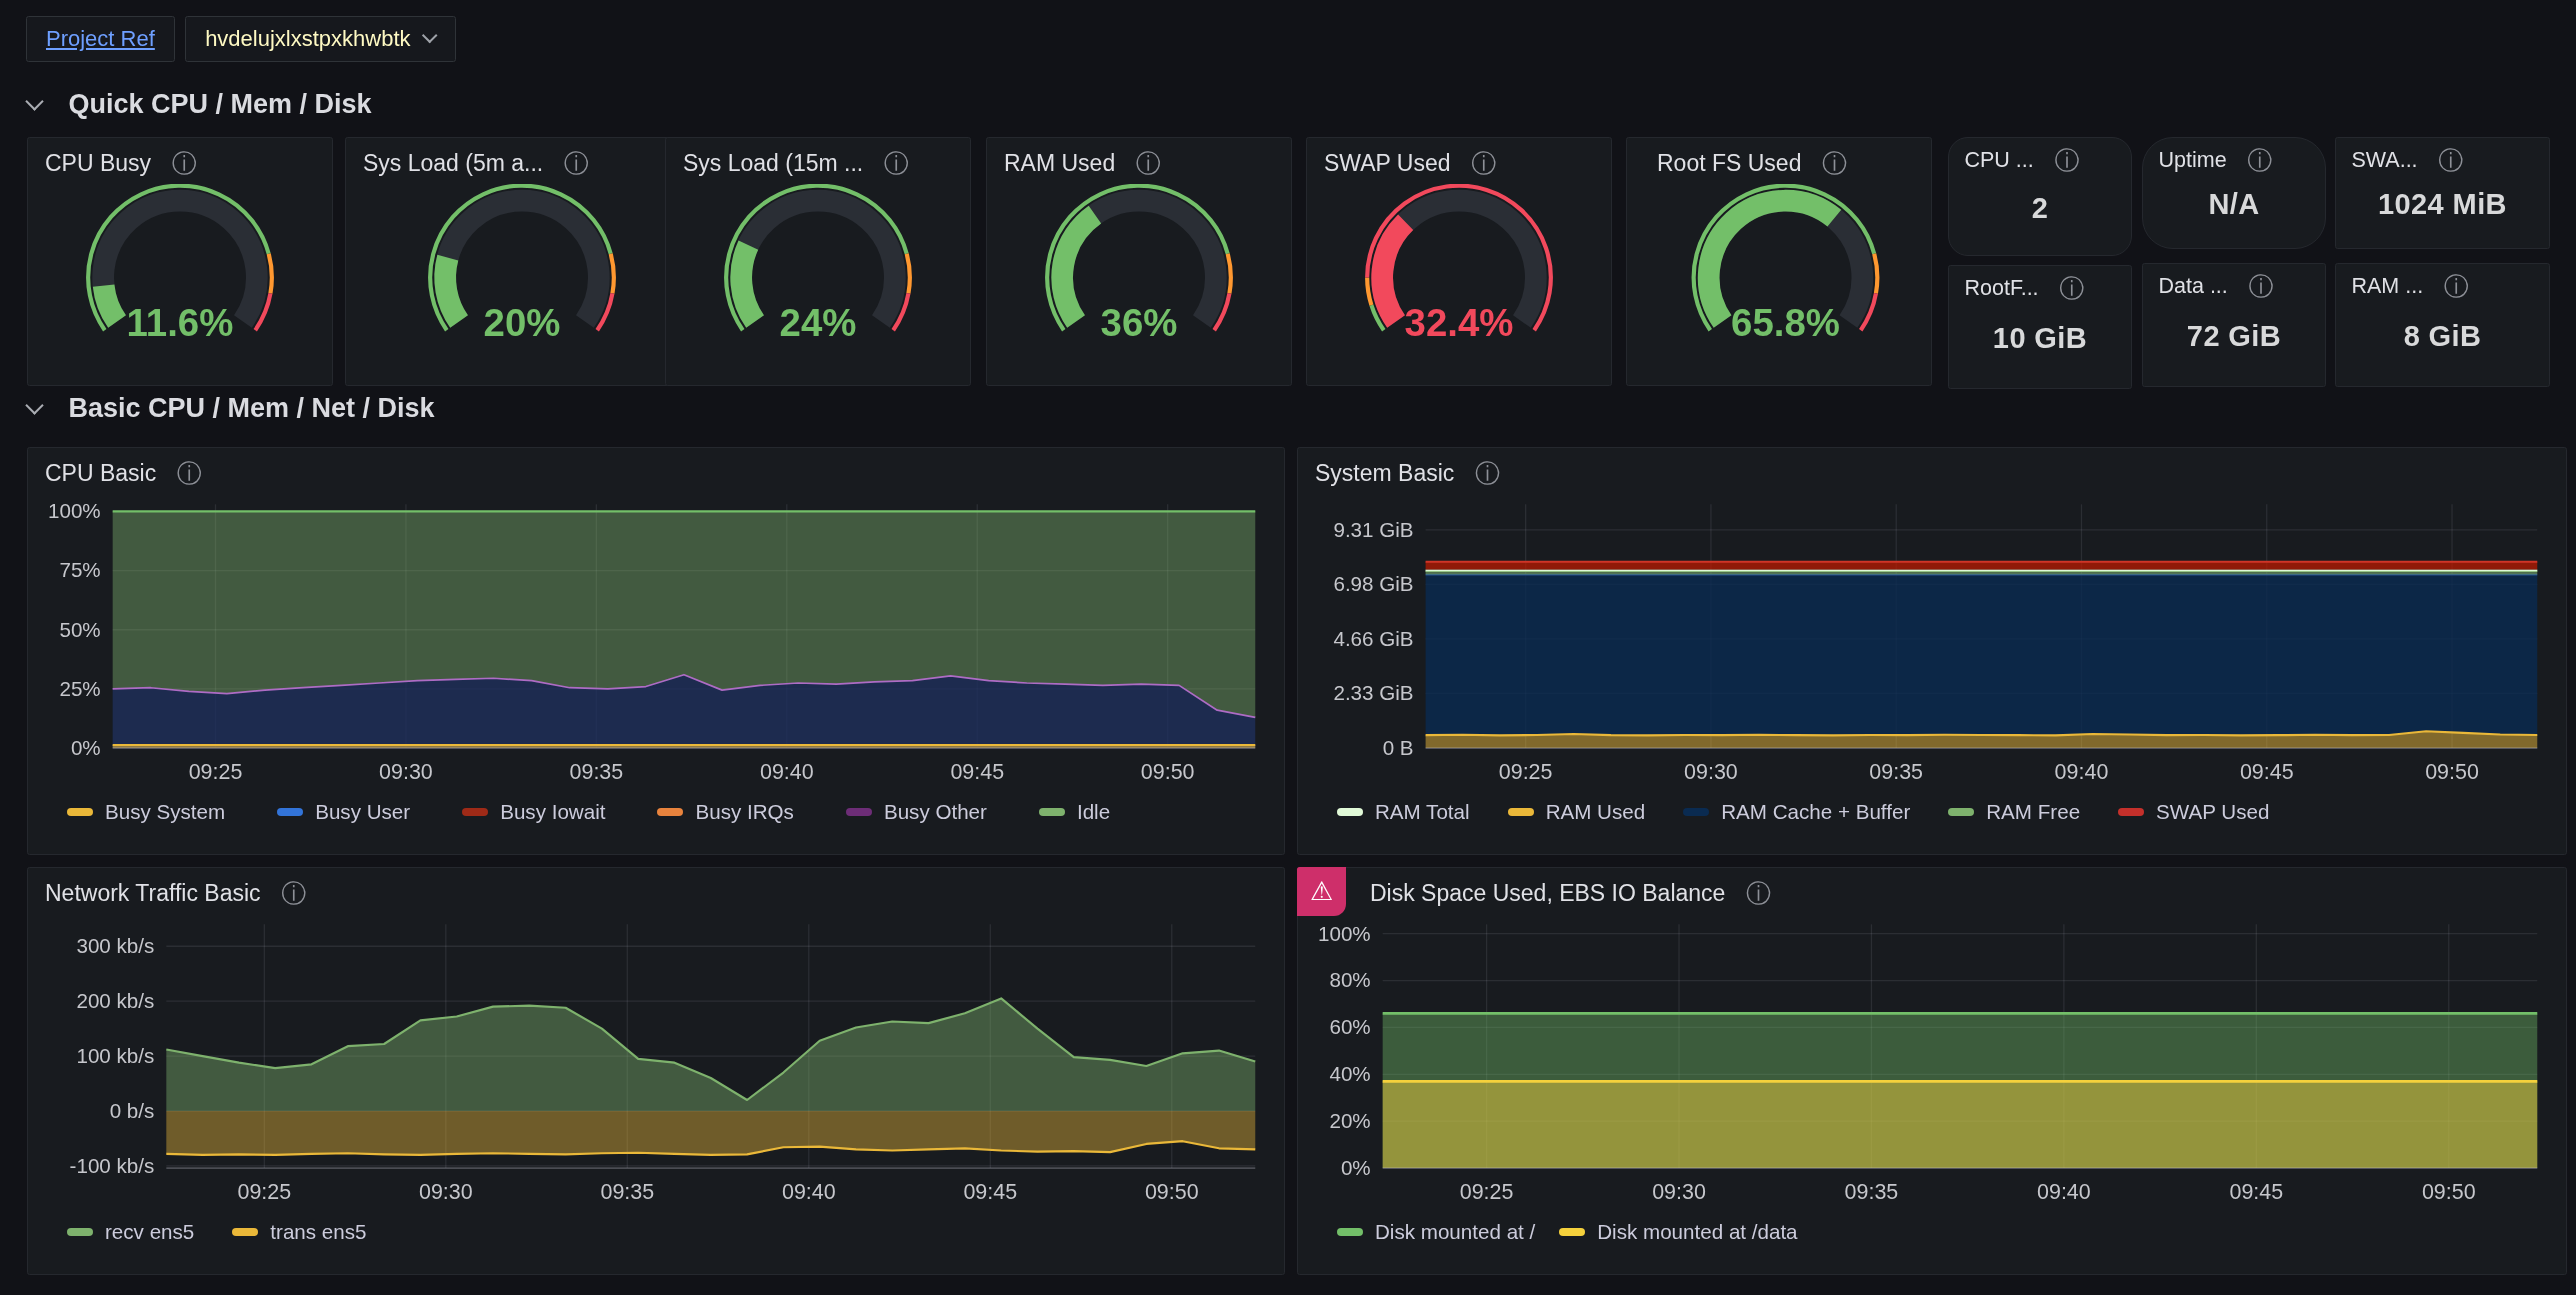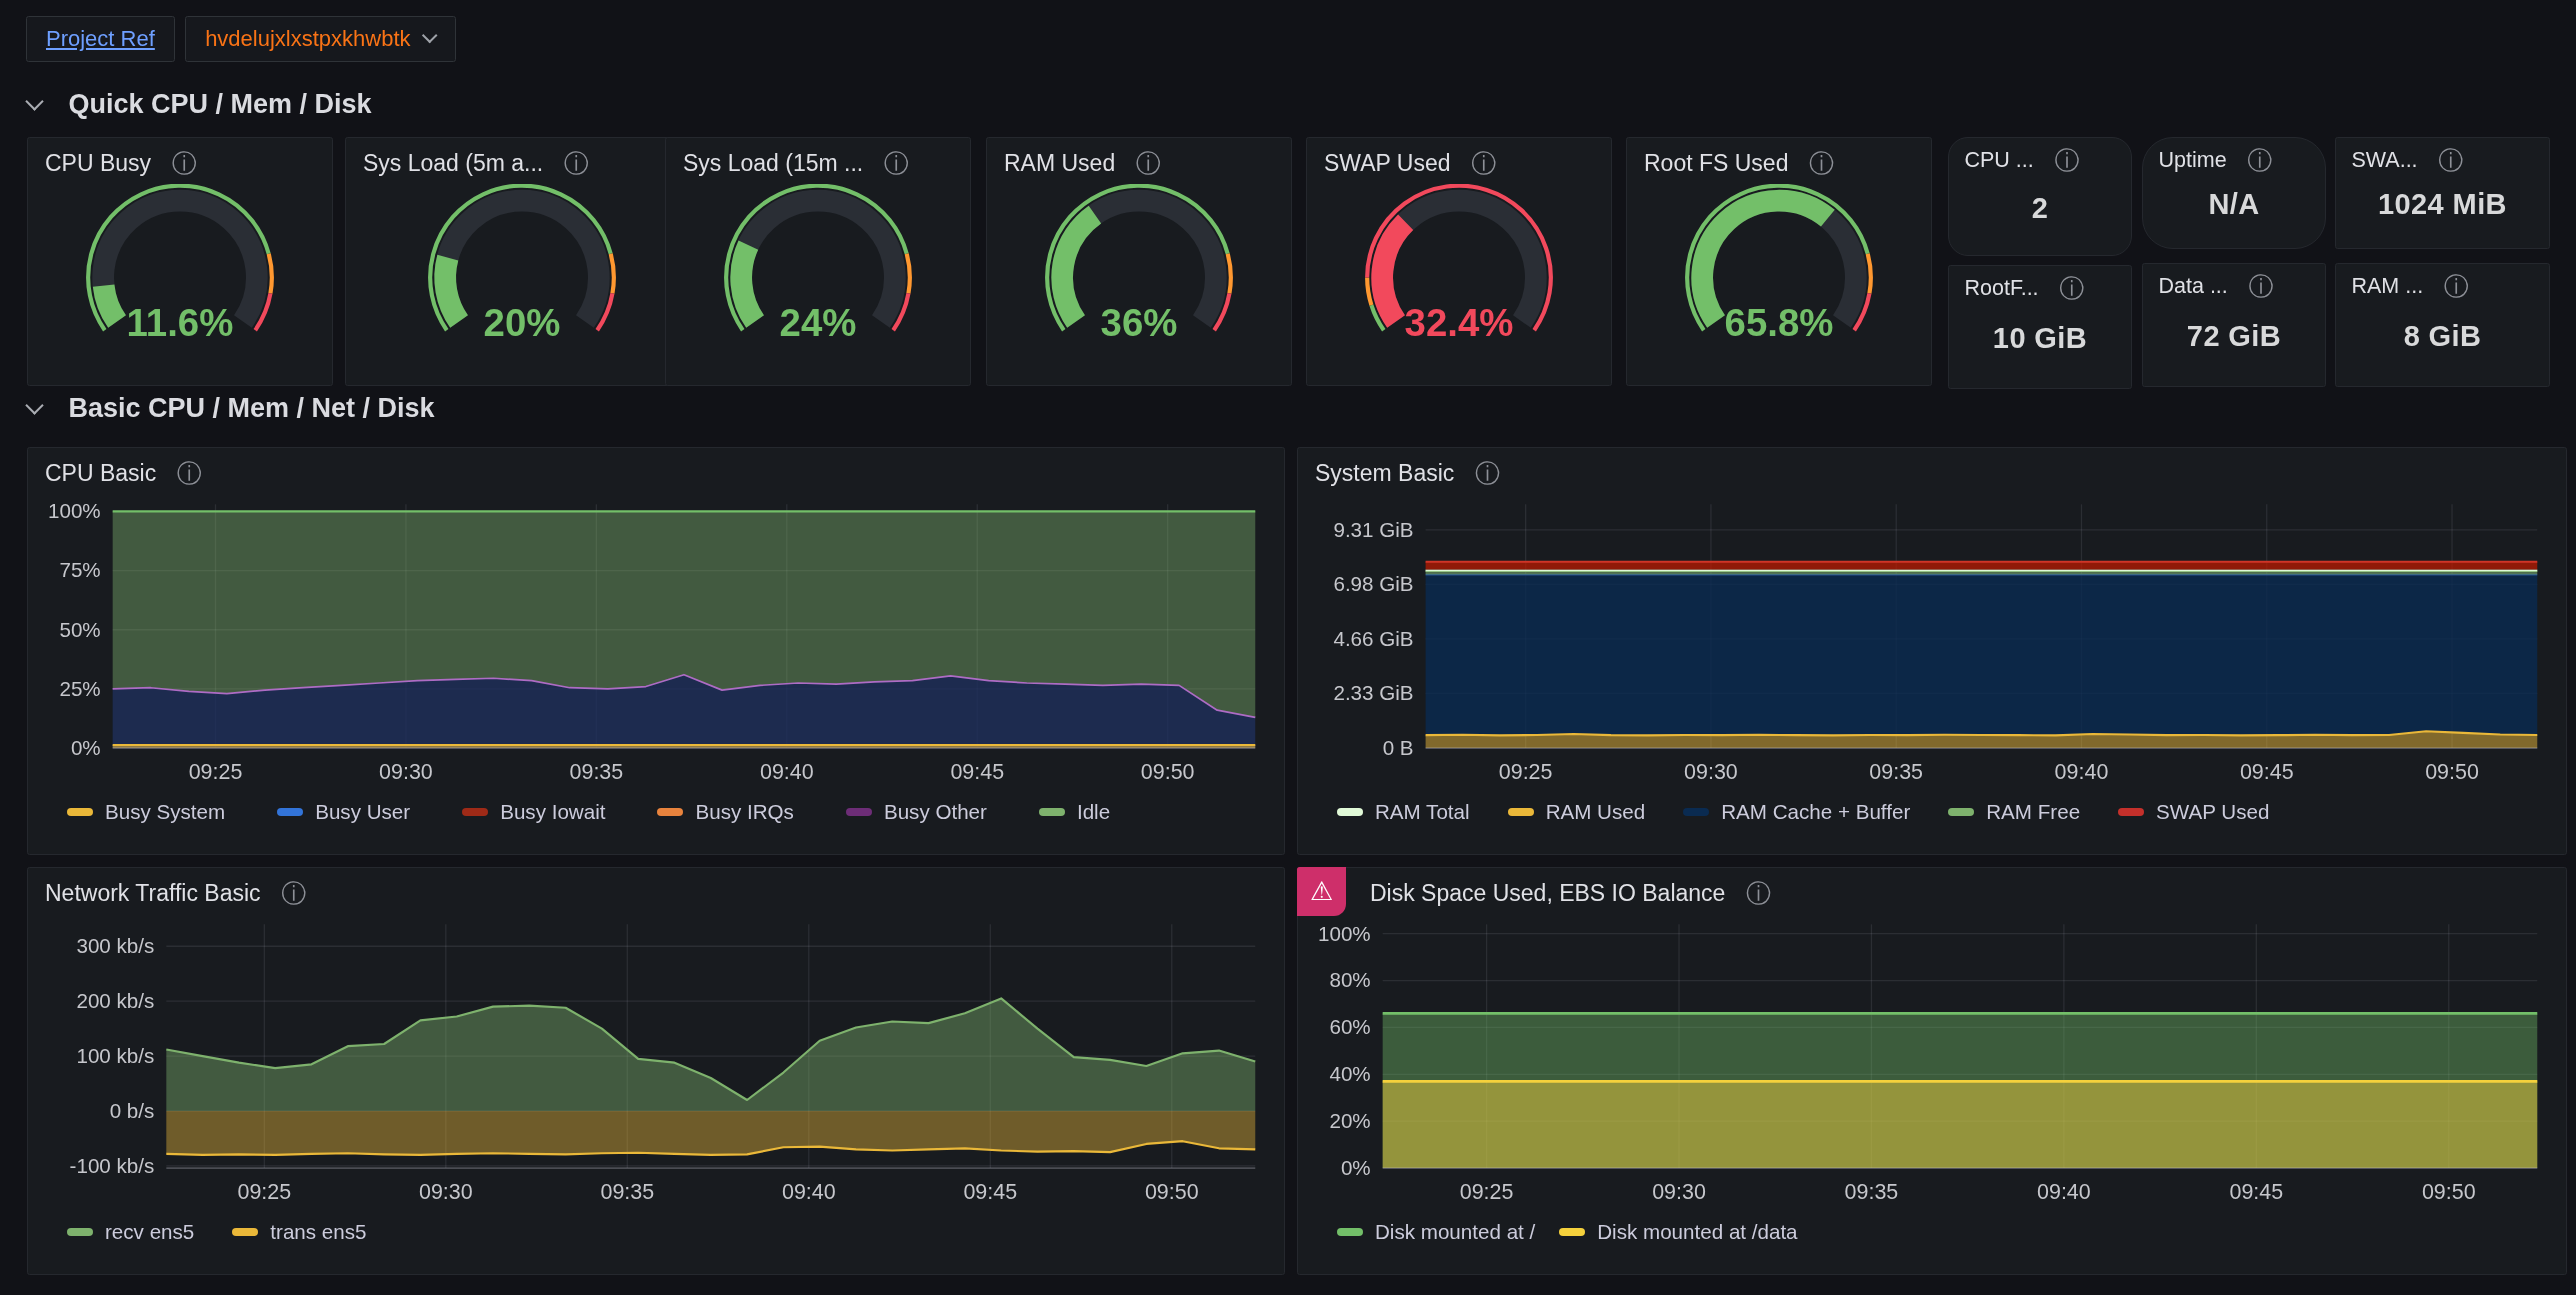--- a/index.html
+++ b/index.html
@@ -4,21 +4,21 @@
 <style>
   html,body{margin:0;padding:0;background:#111217;}
   body{width:2576px;height:1296px;font-family:"Liberation Sans",sans-serif;-webkit-font-smoothing:antialiased;}
   #root{position:relative;width:2576px;height:1296px;background:#111217;overflow:hidden;}
 
   
   .toolbar{position:absolute;top:15.5px;left:26px;display:flex;gap:10.3px;}
   .tb-btn{height:46px;display:flex;align-items:center;padding:0 19px;background:#16181D;
           border:0.9px solid #2F3338;border-radius:2.6px;box-sizing:border-box;cursor:pointer;}
   .tb-label{color:#6E9FFF;font-size:22px;font-weight:500;text-decoration:underline;}
-  .tb-value{color:#f97316;font-size:22px;font-weight:500;}
+  .tb-value{color:#fef9c3;font-size:22px;font-weight:500;}
   .chev{width:9.4px;height:9.4px;border-right:2.1px solid #9EA2A9;border-bottom:2.1px solid #9EA2A9;
         transform:rotate(45deg);margin-left:13.7px;margin-top:-6px;}
 
   
   .section{position:absolute;display:flex;align-items:center;gap:28px;color:#DADBE0;
            font-size:27px;font-weight:700;cursor:pointer;}
   .sec-chev{width:11px;height:11px;border-right:2.6px solid #AAADB3;border-bottom:2.6px solid #AAADB3;
             transform:rotate(45deg);margin-top:-6.9px;}
 
   
@@ -137,21 +137,21 @@
       </div>
     <svg class="gauge-svg" viewBox="0 0 340 218">
         <path d="M 94.63801192541277 164.76903214429626 A 92 92 0 1 1 245.36198807458726 164.76903214429623" stroke="#2A2E35" stroke-width="26" fill="none"></path>
         <path d="M 79.89327512821093 175.0934079986151 A 110 110 0 0 1 65.09113541769506 145.07763794547006" stroke="#73BF69" stroke-width="5" fill="none"></path>
         <path d="M 65.09113541769506 145.07763794547006 A 110 110 0 0 1 60 112.00000000000001" stroke="#FF9830" stroke-width="5" fill="none"></path>
         <path d="M 60 112.00000000000001 A 110 110 0 1 1 260.1067248717891 175.09340799861508" stroke="#F2495C" stroke-width="5" fill="none"></path>
         <path d="M 94.63801192541277 164.76903214429626 A 92 92 0 0 1 106.09142991777222 45.82073836884412" stroke="#F2495C" stroke-width="26" fill="none"></path>
         <text x="170" y="182" text-anchor="middle" font-size="46" font-weight="600" fill="#F2495C">32.4%</text>
       </svg>
   </div>
-  <div class="panel" style="left:1626px;top:137px;width:306px;height:249px;">
+  <div class="panel" style="left:1626px;top:137px;width:306px;height:249px;padding-left:13px;">
     <div class="p-head">
         <span class="p-title">Root FS Used</span>
         <span class="info"></span>
       </div>
     <svg class="gauge-svg" viewBox="0 0 340 218">
         <path d="M 94.63801192541277 164.76903214429626 A 92 92 0 1 1 245.36198807458726 164.76903214429623" stroke="#2A2E35" stroke-width="26" fill="none"></path>
         <path d="M 79.89327512821093 175.0934079986151 A 110 110 0 1 1 276.25184089179754 83.52990503872272" stroke="#73BF69" stroke-width="5" fill="none"></path>
         <path d="M 276.25184089179754 83.52990503872272 A 110 110 0 0 1 278.3288528313429 131.1012995433623" stroke="#FF9830" stroke-width="5" fill="none"></path>
         <path d="M 278.3288528313429 131.1012995433623 A 110 110 0 0 1 260.1067248717891 175.09340799861508" stroke="#F2495C" stroke-width="5" fill="none"></path>
         <path d="M 94.63801192541277 164.76903214429626 A 92 92 0 0 1 228.5191962655543 41.01053832832979" stroke="#73BF69" stroke-width="26" fill="none"></path>

